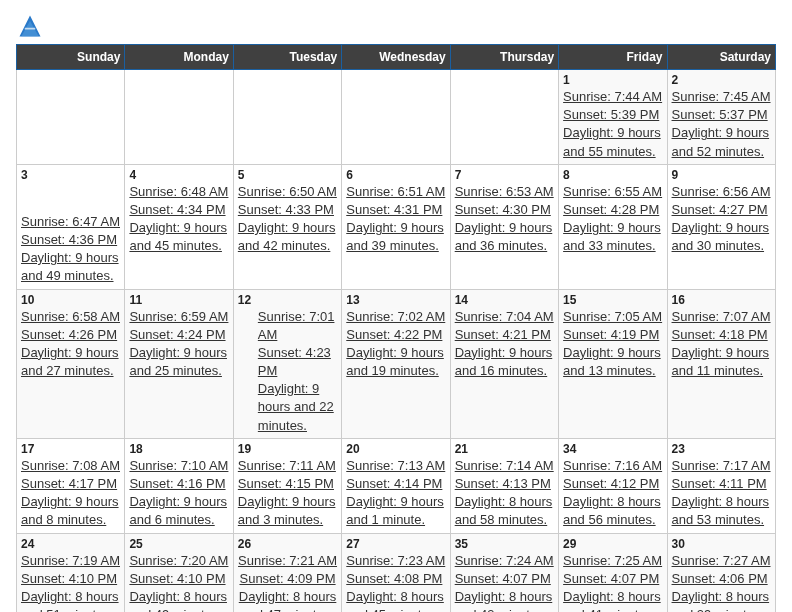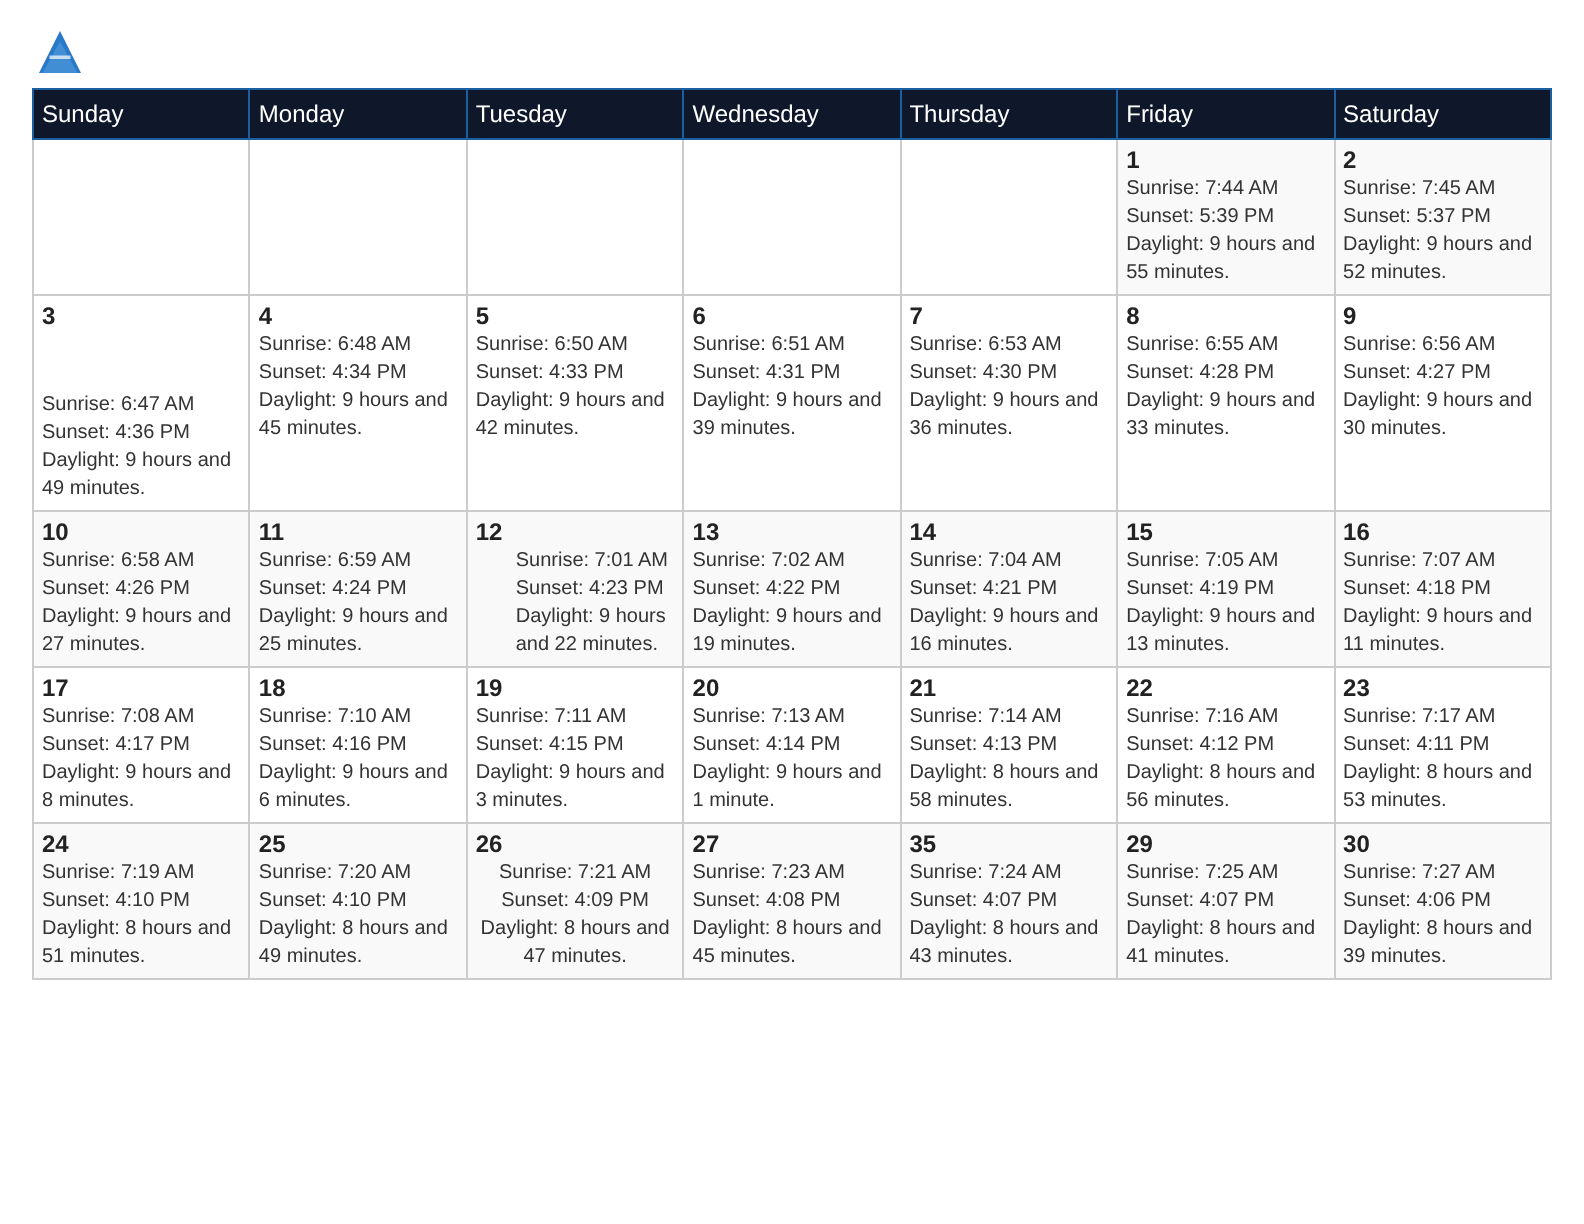--- a/index.html
+++ b/index.html
@@ -48,26 +48,26 @@
     .subtitle {
       font-size: 14px;
       color: #555;
     }
     table {
       width: 100%;
       border-collapse: collapse;
       table-layout: fixed;
     }
     thead tr th {
-      background-color: #0f172a;
+      background-color: #404040;
       color: #fff;
       font-size: 12px;
-      font-weight: normal;
+      font-weight: bold;
       padding: 5px 4px;
-      text-align: left;
+      text-align: right;
       border: 1px solid #1a5fa0;
     }
     tbody tr td {
       border: 1px solid #ccc;
       vertical-align: top;
       padding: 3px 4px;
       font-size: 9.5px;
       color: #333;
       height: 78px;
       background: #fff;
@@ -76,23 +76,24 @@
       background: #f9f9f9;
     }
     .day-number {
       font-size: 12px;
       font-weight: bold;
       color: #222;
       display: block;
       margin-bottom: 1px;
     }
     .day-info {
-      font-size: 10px;
+      font-size: 13px;
       line-height: 1.4;
       color: #333;
+      text-decoration: underline;
     }
     .empty-cell {
       background: #fff !important;
     }
   </style>
 </head>
 <body>
 
 <div class="container">
   <div class="header-row">
@@ -258,21 +259,21 @@
 Sunset: 4:14 PM
 Daylight: 9 hours and 1 minute.</div>
           </td>
           <td>
             <span class="day-number">21</span>
             <div class="day-info" style="white-space: pre-line;">Sunrise: 7:14 AM
 Sunset: 4:13 PM
 Daylight: 8 hours and 58 minutes.</div>
           </td>
           <td>
-            <span class="day-number">22</span>
+            <span class="day-number">34</span>
             <div class="day-info" style="white-space: pre-line;">Sunrise: 7:16 AM
 Sunset: 4:12 PM
 Daylight: 8 hours and 56 minutes.</div>
           </td>
           <td>
             <span class="day-number">23</span>
             <div class="day-info" style="white-space: pre-line;">Sunrise: 7:17 AM
 Sunset: 4:11 PM
 Daylight: 8 hours and 53 minutes.</div>
           </td>

